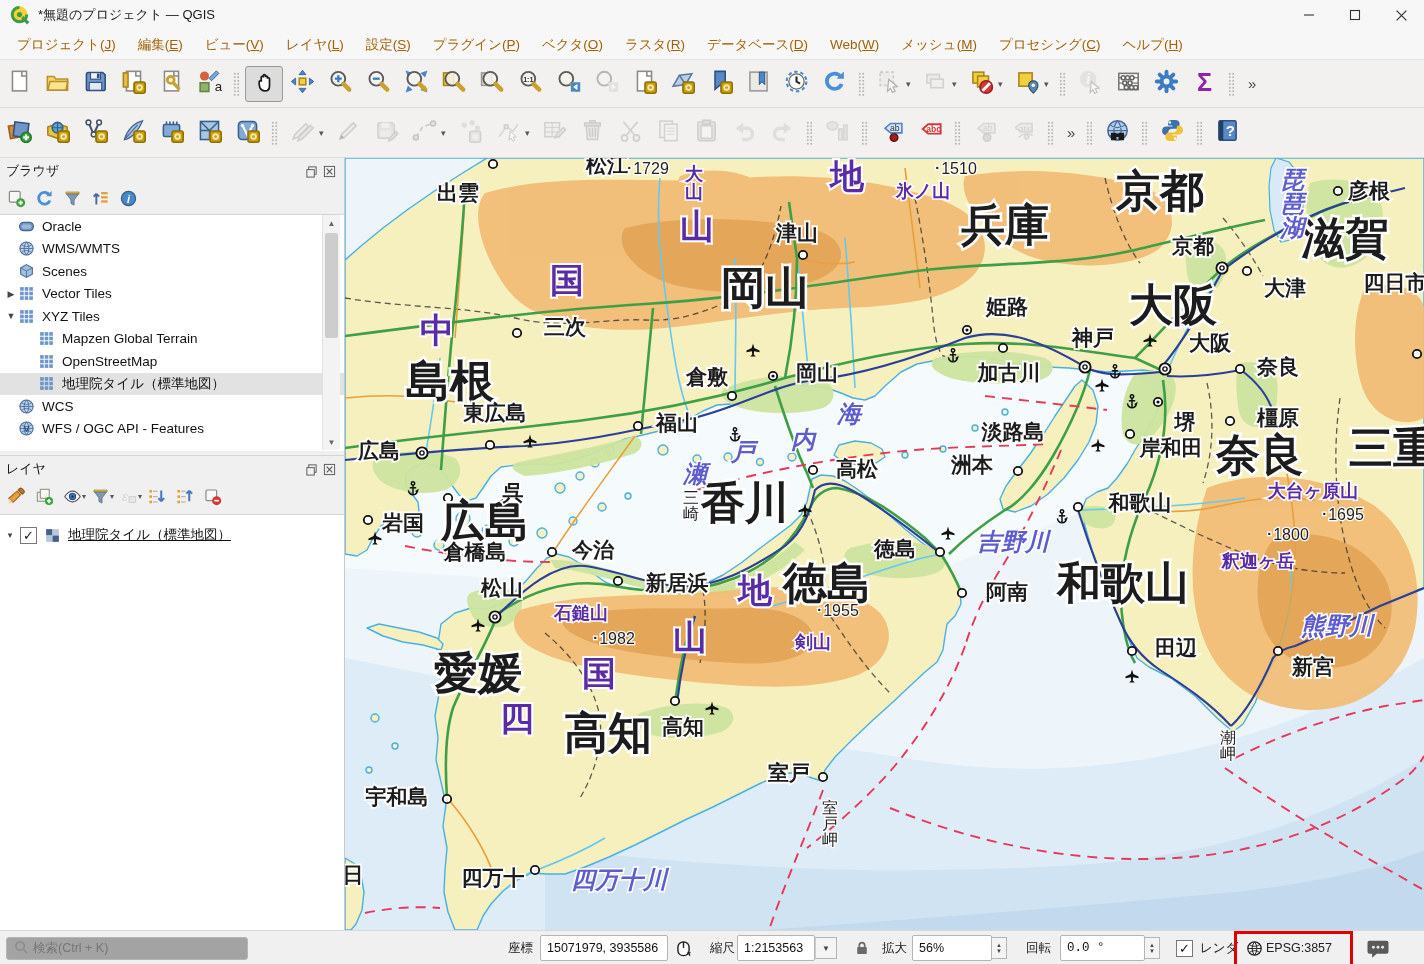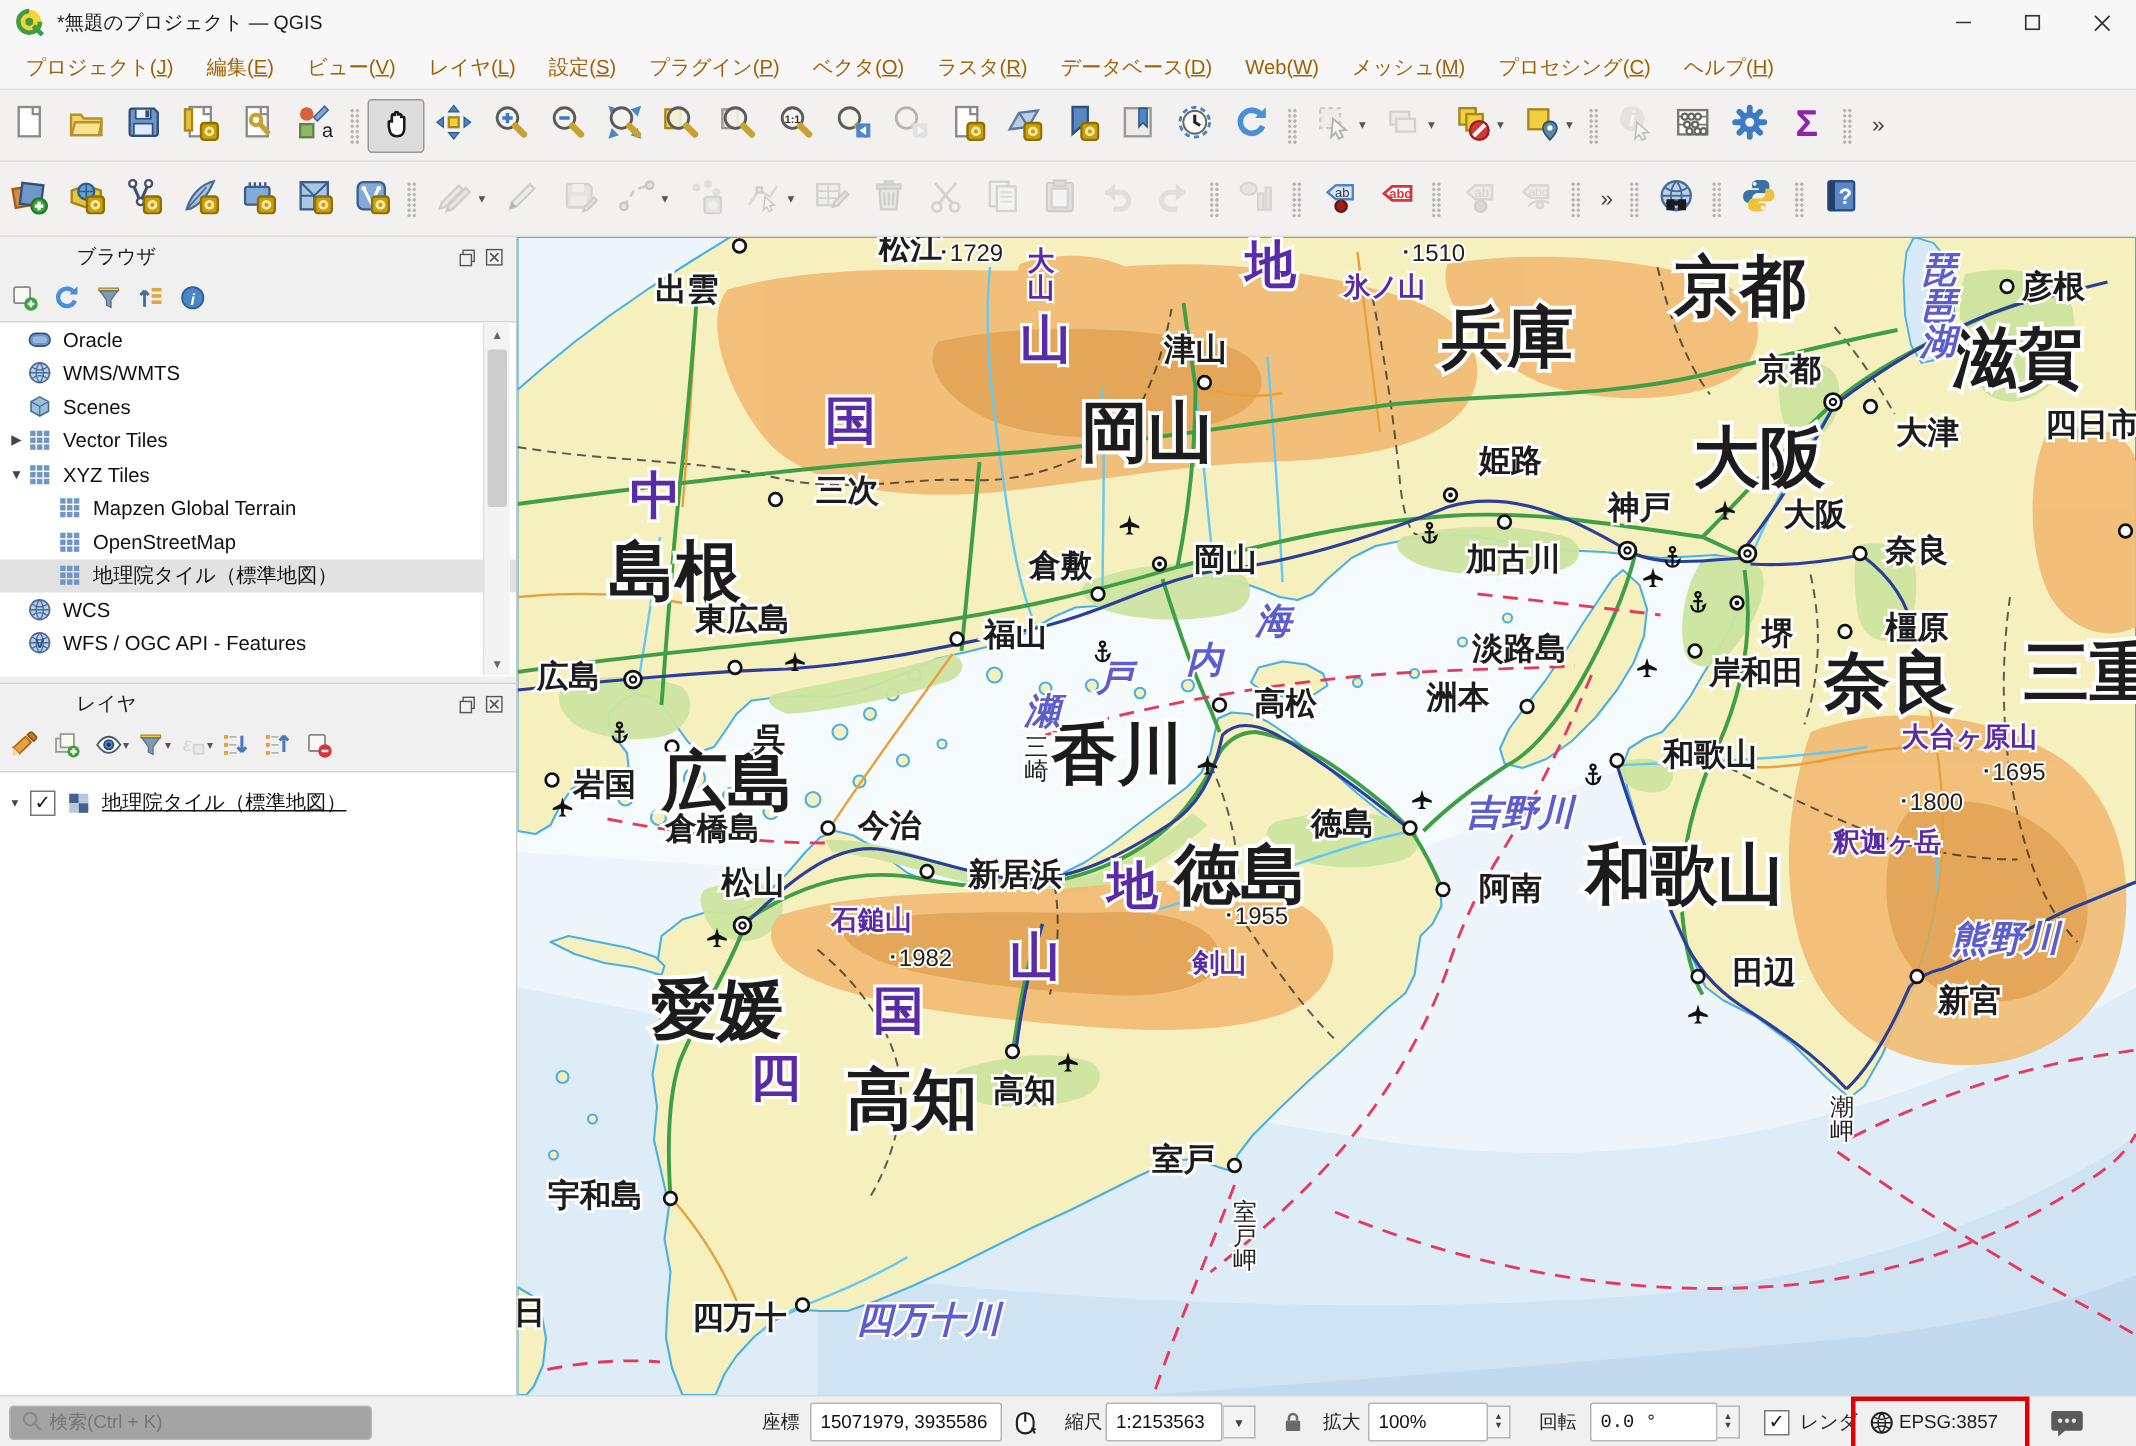--- a/index.html
+++ b/index.html
@@ -27,21 +27,21 @@
   .tb-btn.active{background:#dcdcdc;border-color:#9a9a9a;}
   .tb-btn.disabled{opacity:.4;filter:grayscale(.95);}
   .tb-dd{font-size:9px;color:#555;margin-left:-2px;width:10px;flex:none;}
   .tb-handle{width:7px;height:24px;margin:0 5px;flex:none;
     background-image:radial-gradient(#b5b5b5 1px,transparent 1.1px);background-size:3.5px 3.5px;}
   .tb-overflow{font-size:15px;color:#444;padding:0 8px;letter-spacing:-2px;flex:none;}
   
   .panel{position:absolute;left:0;width:345px;background:#f0f0f0;border-right:1px solid #c9c9c9;box-sizing:border-box;}
   #browser-panel{top:158px;height:297px;}
   #layers-panel{top:455px;height:475px;border-top:1px solid #d5d5d5;}
-  .p-head{height:26px;display:flex;align-items:center;padding:0 6px;margin-left:45px;}
+  .p-head{height:26px;display:flex;align-items:center;padding:0 6px;}
   .p-title{font-size:13px;color:#1a1a1a;flex:1;}
   .p-hbtn{width:18px;height:16px;display:flex;align-items:center;justify-content:center;}
   .p-tools{height:28px;display:flex;align-items:center;padding-left:2px;}
   .p-tbtn{width:28px;height:24px;display:flex;align-items:center;justify-content:center;}
   .p-tbtn svg{width:19px;height:19px;}
   .p-tbtn.disabled{opacity:.4;filter:grayscale(.95);}
   .p-dd{font-size:8px;color:#555;margin-left:-4px;}
   #btree{position:absolute;left:0;top:56px;width:344px;bottom:4px;background:#fff;border-top:1px solid #d5d5d5;overflow:hidden;}
   .trow{height:22.5px;display:flex;align-items:center;font-size:13.5px;color:#111;white-space:nowrap;}
   .trow.selected{background:#e2e2e2;}
@@ -1386,21 +1386,21 @@
       <span class="combo-btn">▼</span>
     </span>
     <span class="sb" style="left:854px;">
       <svg width="16" height="16" viewBox="0 0 16 16">
           <rect x="3.2" y="7" width="9.6" height="7" rx="1" fill="#6a6a6a"></rect>
           <path d="M5.3 7V5.4a2.7 2.7 0 0 1 5.4 0V7" fill="none" stroke="#6a6a6a" stroke-width="1.7"></path>
         </svg>
     </span>
     <span class="sb" style="left:882px;">拡大</span>
     <span class="sb" style="left:912px;">
-      <span class="sb-field" style="width:80px;">100%</span>
+      <span class="sb-field" style="width:80px;">56%</span>
       <span class="spin">
           <span>▲</span>
           <span>▼</span>
         </span>
     </span>
     <span class="sb" style="left:1026px;">回転</span>
     <span class="sb" style="left:1060px;">
       <span class="sb-field" style="width:85px;font-family:Liberation Mono, monospace;">0.0 °</span>
       <span class="spin">
           <span>▲</span>

